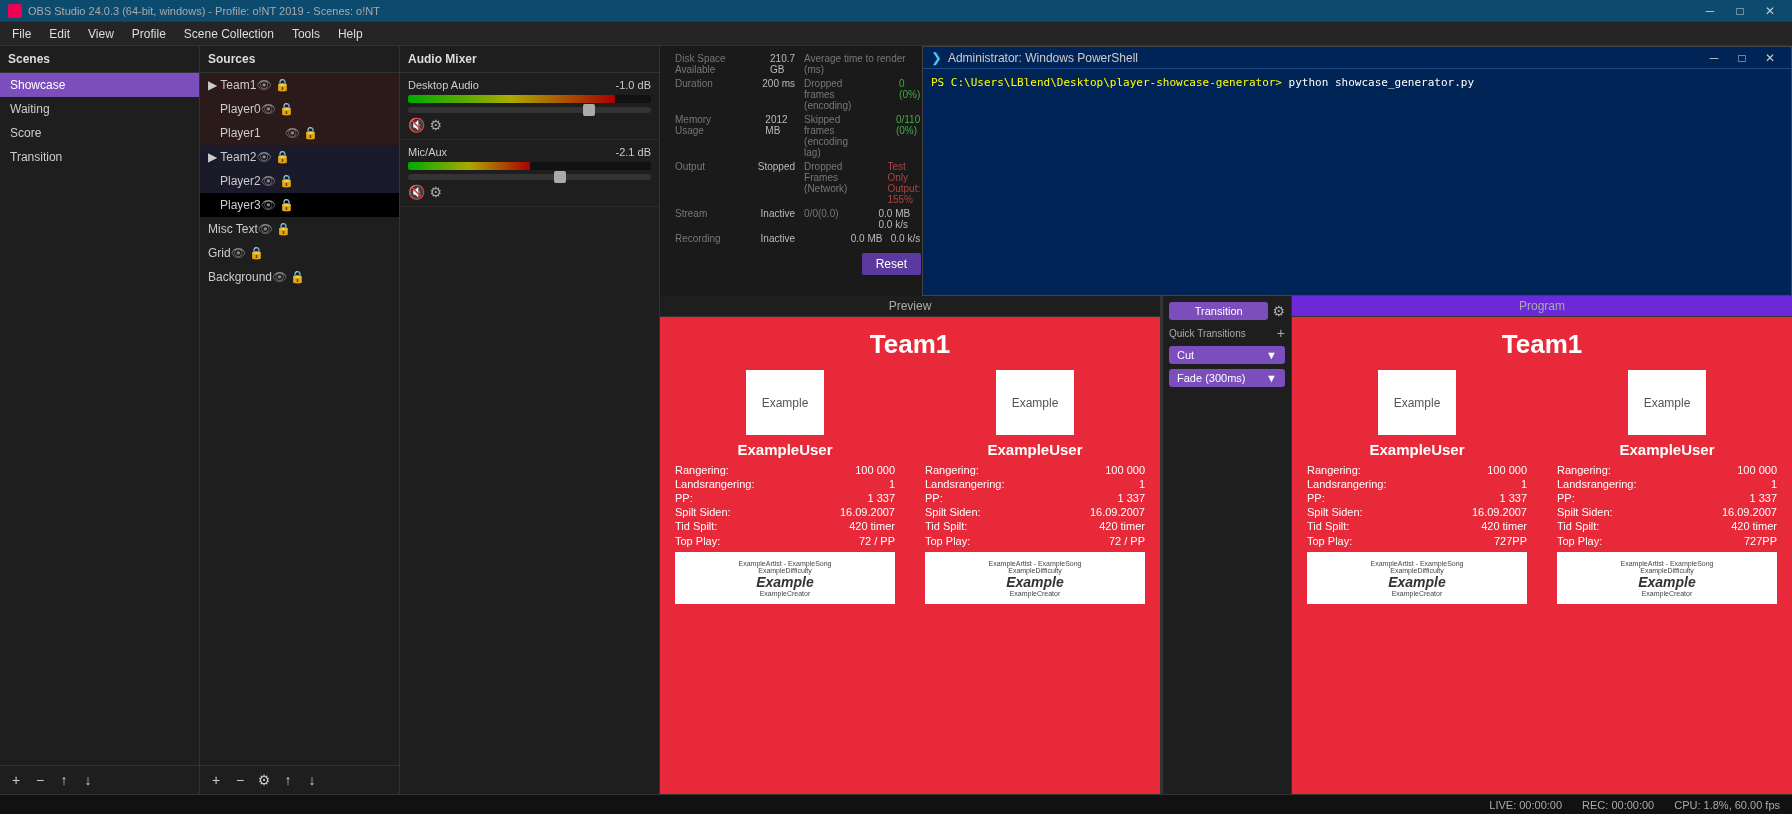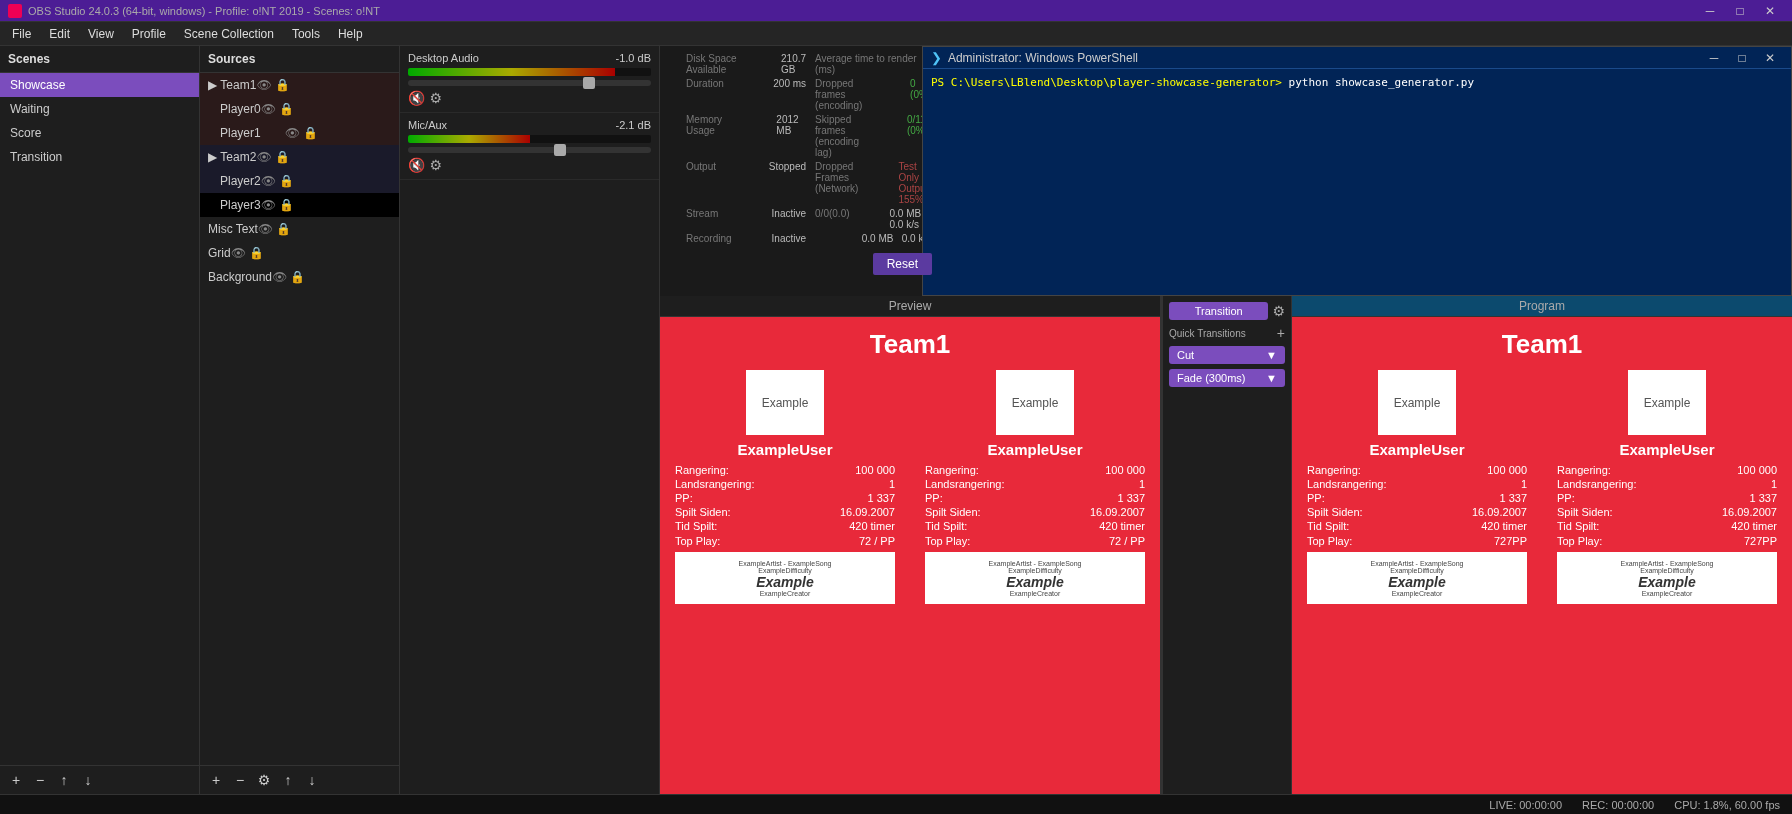--- a/index.html
+++ b/index.html
@@ -9,21 +9,21 @@
       font-size: 12px;
       color: #ccc;
       width: 1792px;
       height: 814px;
       overflow: hidden;
       position: relative;
     }
 
     
     .title-bar {
-      background: #4c1d95;
+      background: #0c4a6e;
       height: 22px;
       display: flex;
       align-items: center;
       justify-content: space-between;
       padding: 0 8px;
       border-bottom: 1px solid #333;
       position: relative;
       z-index: 100;
     }
     .title-bar-left {
@@ -405,20 +405,21 @@
       <div class="panel-toolbar">
         <button class="toolbar-btn">+</button>
         <button class="toolbar-btn">−</button>
         <button class="toolbar-btn">⚙</button>
         <button class="toolbar-btn">↑</button>
         <button class="toolbar-btn">↓</button>
       </div>
     </div>
 
     <div class="audio-panel">
+      <div class="panel-header">Audio Mixer</div>
 
       <div class="audio-track">
         <div class="audio-track-header">
           <span>Desktop Audio</span>
           <span>-1.0 dB</span>
         </div>
         <div class="audio-meter">
           <div class="audio-meter-fill" style="width:85%"></div>
         </div>
         <div class="audio-fader">
@@ -460,21 +461,21 @@
             <button class="ps-btn">─</button>
             <button class="ps-btn">□</button>
             <button class="ps-btn close">✕</button>
           </div>
         </div>
         <div class="ps-content">
           <span style="color:#ffff00;">PS C:\Users\LBlend\Desktop\player-showcase-generator&gt;</span><span style="color:#fff;"> python showcase_generator.py</span>
         </div>
       </div>
 
-      <div style="position:absolute;top:0;left:16px;width:calc(100% - 870px);height:250px;background:#1a1a1a;padding:6px;overflow:hidden;">
+      <div style="position:absolute;top:0;left:5px;width:calc(100% - 870px);height:250px;background:#1a1a1a;padding:6px;overflow:hidden;">
         <div style="display:grid;grid-template-columns:1fr 1fr;gap:1px;font-size:10px;">
           <div class="sg-row">
             <span class="sg-label">Disk Space Available</span>
             <span class="sg-value">210.7 GB</span>
           </div>
           <div class="sg-row">
             <span class="sg-label">Average time to render (ms)</span>
           </div>
           <div class="sg-row">
             <span class="sg-label">Duration</span>
@@ -624,21 +625,21 @@
             <span>Cut</span>
             <span>▼</span>
           </button>
           <button style="background:#7b4dbd;color:white;border:none;padding:3px 8px;border-radius:3px;cursor:pointer;font-size:11px;width:100%;display:flex;align-items:center;justify-content:space-between;">
             <span>Fade (300ms)</span>
             <span>▼</span>
           </button>
         </div>
 
         <div style="flex:1;display:flex;flex-direction:column;">
-          <div style="text-align:center;padding:3px;background:#0c4a6e;color:#aaa;font-size:12px;border-bottom:1px solid #333;">Program</div>
+          <div style="text-align:center;padding:3px;background:#6d28d9;color:#aaa;font-size:12px;border-bottom:1px solid #333;">Program</div>
           <div style="flex:1;background:#e8293a;padding:12px 14px 6px;display:flex;flex-direction:column;align-items:center;overflow:hidden;">
             <div style="font-size:26px;font-weight:bold;color:white;margin-bottom:10px;">Team1</div>
             <div style="display:flex;gap:30px;width:100%;justify-content:center;">
 
               <div style="display:flex;flex-direction:column;align-items:center;flex:1;max-width:220px;">
                 <div style="width:78px;height:65px;background:white;display:flex;align-items:center;justify-content:center;font-size:12px;color:#555;margin-bottom:6px;">
                   <span>Example</span>
                 </div>
                 <div style="font-size:15px;font-weight:bold;color:white;margin-bottom:5px;">ExampleUser</div>
                 <div style="width:100%;">

